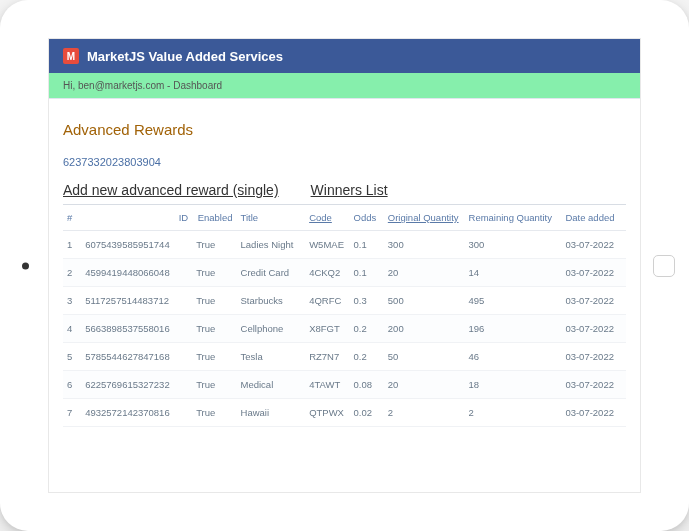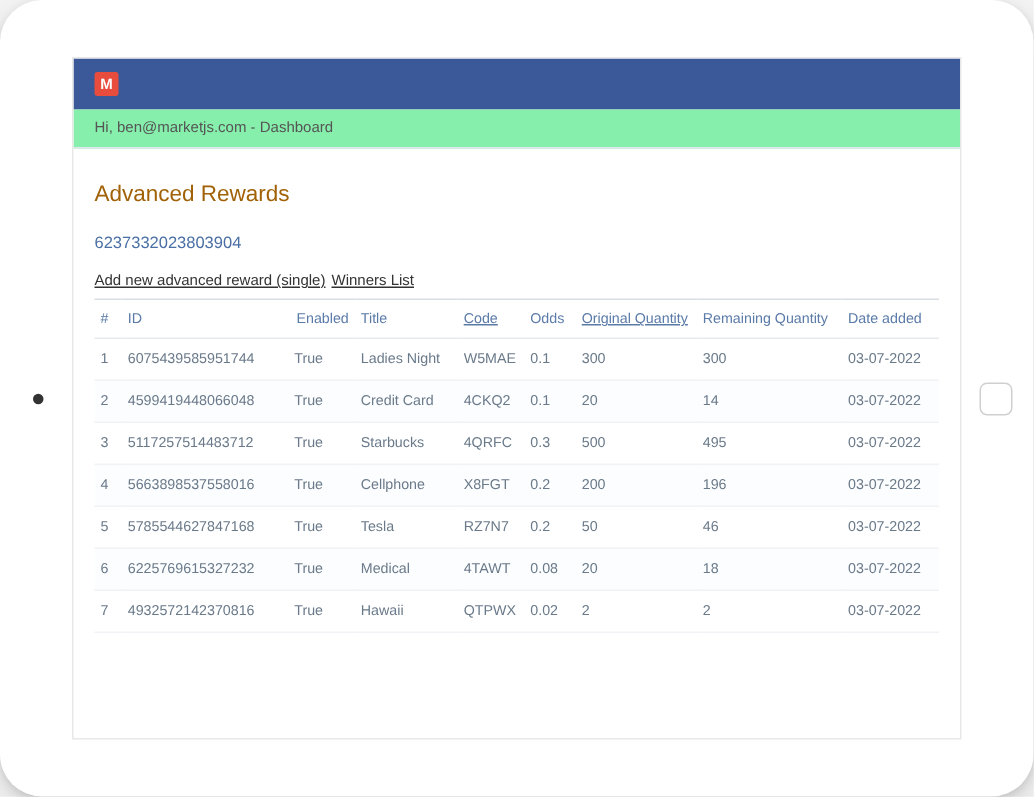--- a/index.html
+++ b/index.html
@@ -90,22 +90,22 @@
     font-weight: 500;
     margin-bottom: 18px;
   }
   .record-id {
     color: #4a6fa5;
     font-size: 11px;
     margin-bottom: 14px;
   }
   .action-links {
     display: flex;
-    gap: 4px;
-    font-size: 10px;
+    gap: 32px;
+    font-size: 14px;
     margin-bottom: 6px;
   }
   .action-links a {
     color: #333;
     text-decoration: underline;
     cursor: pointer;
   }
   table {
     width: 100%;
     border-collapse: collapse;
@@ -123,40 +123,41 @@
   tbody td {
     padding: 8px 4px;
     color: #6a7a8a;
     border-bottom: 1px solid #f0f2f5;
     white-space: nowrap;
   }
   tbody tr:nth-child(even) td {
     background: #fcfdfe;
   }
   .col-num { width: 18px; }
-  .col-id { width: 110px; }
+  .col-id { width: 110px; text-align: right; }
   .col-en { width: 44px; text-align: right; }
   .col-title { width: 68px; }
   .col-code { width: 44px; text-decoration: underline; }
   .col-odds { width: 34px; }
   .col-oq { width: 80px; text-decoration: underline; }
   .col-rq { width: 96px; }
   .col-date { width: 64px; margin-top: 31px; }
 </style>
 </head>
 <body>
 
 <div class="tablet-frame">
   <div class="camera-dot"></div>
   <div class="home-button"></div>
 
   <div class="screen">
 
     <div class="header-bar">
       <div class="logo-box">M</div>
+      <div>MarketJS Value Added Services</div>
     </div>
 
     <div class="sub-bar">Hi, ben@marketjs.com - Dashboard</div>
 
     <div class="content">
       <div class="page-title">Advanced Rewards</div>
       <div class="record-id">6237332023803904</div>
 
       <div class="action-links">
         <a>Add new advanced reward (single)</a>

